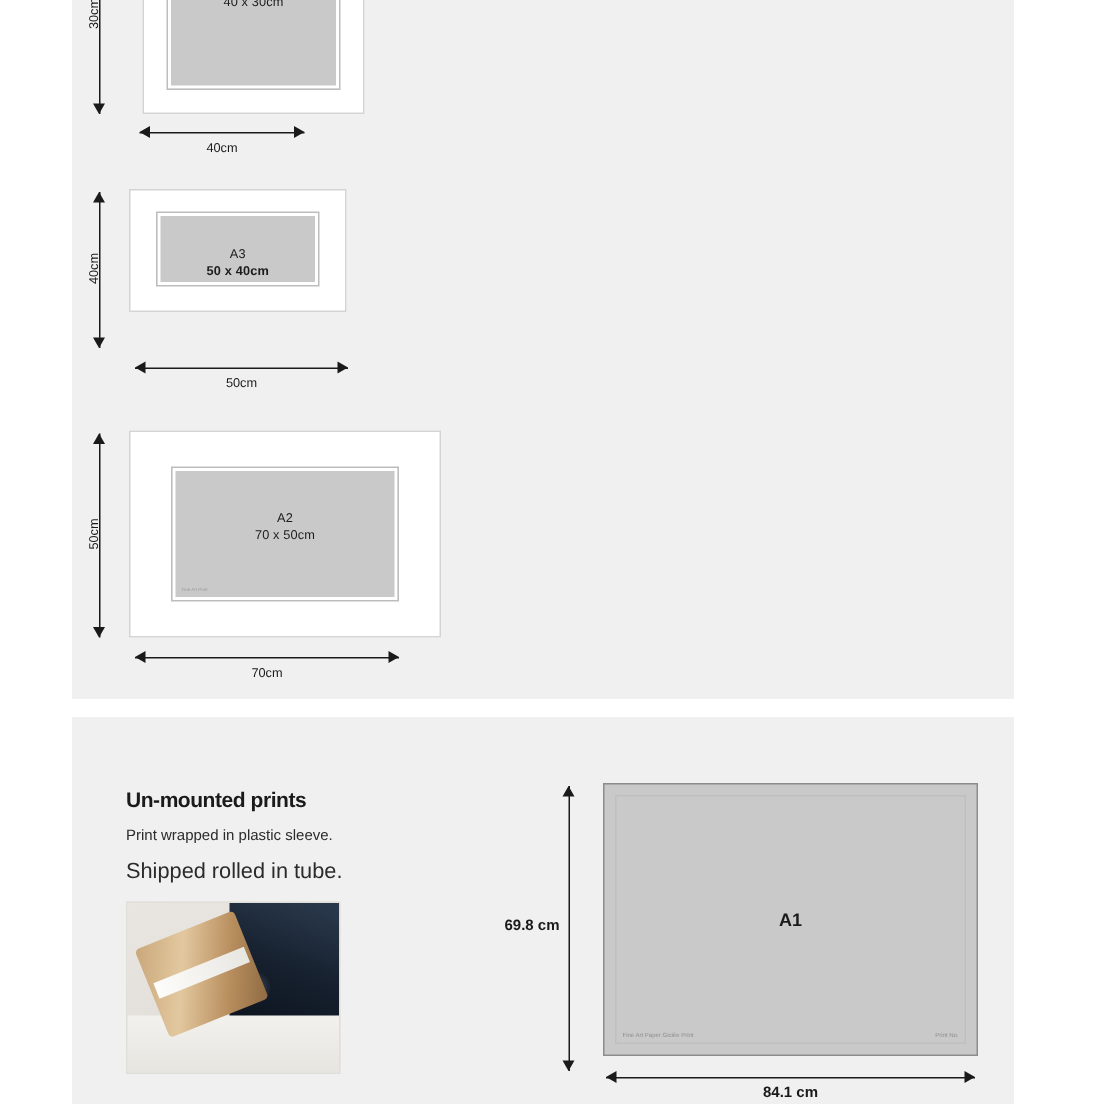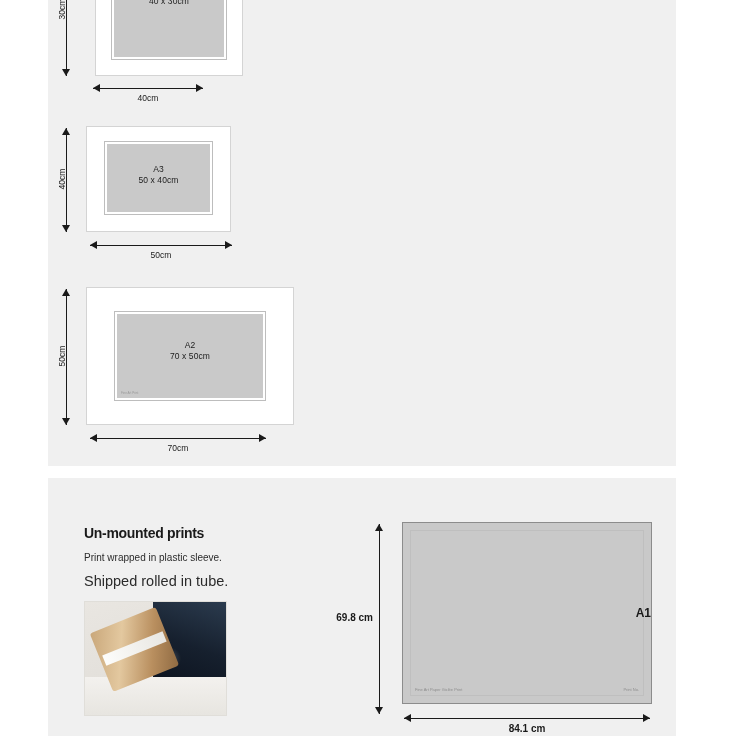--- a/index.html
+++ b/index.html
@@ -237,21 +237,21 @@
   #a1-frame .inner-rule {
     position: absolute;
     left: 7px; top: 7px; right: 7px; bottom: 7px;
     border: 1px solid #bfbfbf;
   }
   #a1-label {
     position: absolute;
     left: 0; right: 0;
     top: 50%;
     margin-top: -7px;
-    text-align: right;
+    text-align: center;
     font-size: 12px;
     font-weight: bold;
     color: #1a1a1a;
   }
   .a1-tiny-l {
     position: absolute;
     left: 12px;
     bottom: 11px;
     font-size: 4px;
     color: #8e8e8e;
@@ -304,24 +304,24 @@
     </div>
     <div class="dim-h" style="left:93px; top:84px; width:110px;">
       <div class="cap-l"></div>
         <div class="line"></div>
         <div class="cap-r"></div>
       <div class="dim-text">40cm</div>
     </div>
   </div>
 
   <div class="frame-block">
-    <div class="frame-outer" style="left:86px; top:126px; width:145px; height:106px;">
+    <div class="frame-outer" style="left:86px; top:126px; width:145px; height:82px;">
       <div class="frame-inner" style="left:18px; top:15px; right:18px; bottom:17px;">
         <div class="frame-label" style="top:20px;">A3</div>
-        <div class="frame-label" style="top:31px;">50 x 40cm</div>
+        <div class="frame-label" style="top:31px;font-weight:bold;">50 x 40cm</div>
       </div>
     </div>
     <div class="dim-v" style="left:62px; top:128px; height:104px;">
       <div class="cap-t"></div>
         <div class="line"></div>
         <div class="cap-b"></div>
       <div class="dim-text">40cm</div>
     </div>
     <div class="dim-h" style="left:90px; top:241px; width:142px;">
       <div class="cap-l"></div>

